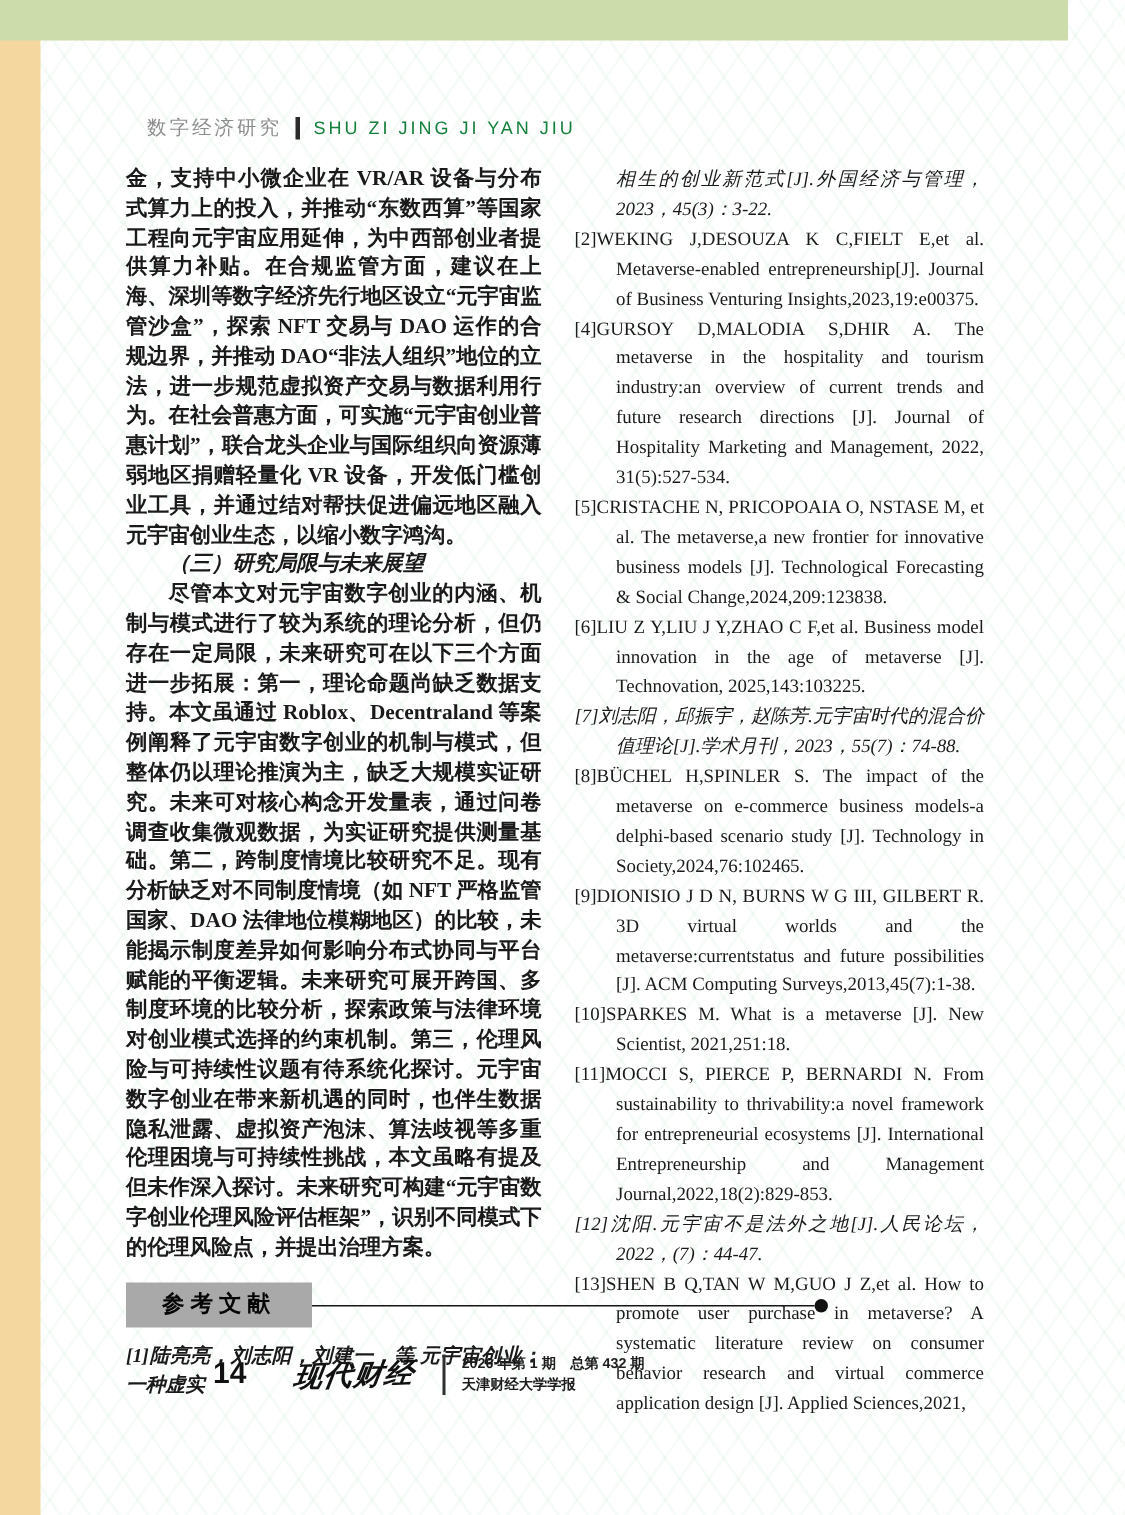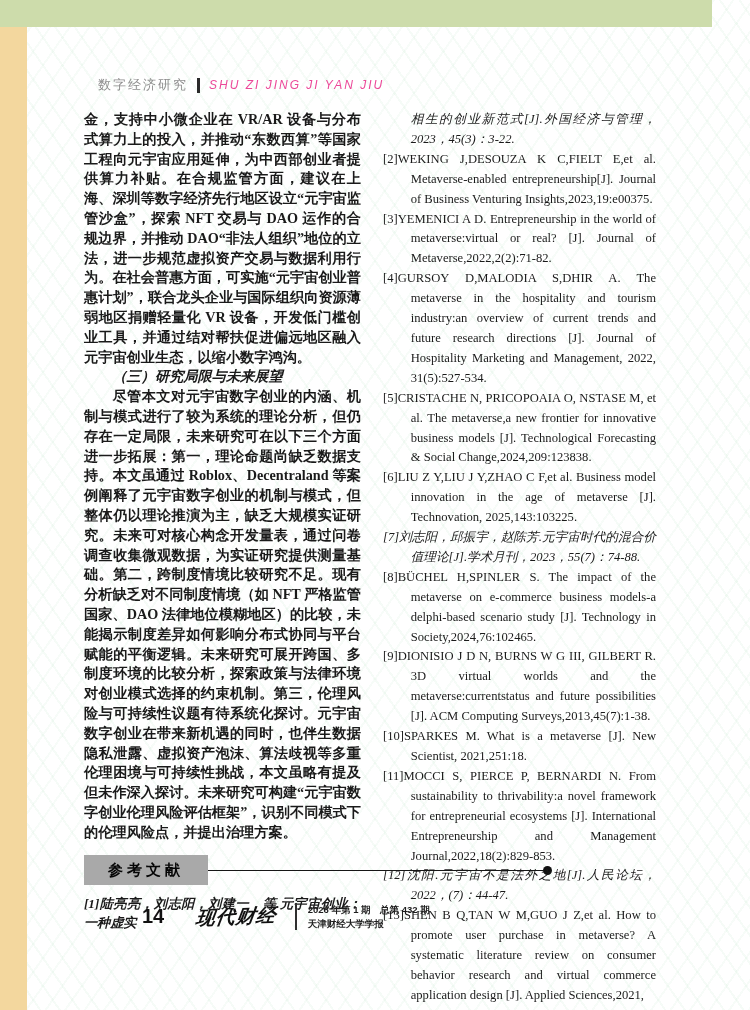--- a/index.html
+++ b/index.html
@@ -12,21 +12,21 @@
   
   .watermark{position:absolute;inset:0;z-index:0;pointer-events:none;
     background:
       repeating-linear-gradient(55deg, rgba(121,201,142,0.07) 0 2px, transparent 2px 16px),
       repeating-linear-gradient(-55deg, rgba(121,201,142,0.06) 0 2px, transparent 2px 16px);}
   
   .running-header{position:absolute;left:98px;top:76px;display:flex;align-items:center;gap:9px;
     font-family:"Liberation Sans","DejaVu Sans",sans-serif;z-index:3;}
   .hdr-cn{font-size:13px;color:#8d8d8d;letter-spacing:2px;}
   .hdr-divider{width:3px;height:15px;background:#2a2a2a;}
-  .hdr-py{font-size:12px;color:#ec4899;letter-spacing:2px;font-style:italic;}
+  .hdr-py{font-size:12px;color:#15803d;letter-spacing:2px;}
   
   .columns{position:absolute;left:84px;top:110px;width:572px;display:flex;gap:22px;z-index:3;}
   .col-left{width:277px;font-size:14.2px;line-height:19.8px;text-align:justify;font-weight:600;}
   .col-left p{margin:0;}
   .subheading{margin:0;font-size:14.2px;font-weight:600;font-style:italic;text-indent:2em;}
   .indent{text-indent:2em;}
   
   .ref-heading-row{display:flex;align-items:center;width:468px;margin:13px 0 9px 0;}
   .ref-heading-box{background:#a9a9a9;color:#050505;font-family:"Liberation Sans","DejaVu Sans",sans-serif;
     font-weight:bold;font-size:15px;letter-spacing:4px;padding:5px 0;width:124px;text-align:center;flex:0 0 auto;}
@@ -74,21 +74,20 @@
         <div class="ref-heading-line"></div>
         <div class="ref-heading-dot"></div>
       </div>
 
       <p class="ref-first">[1]陆亮亮，刘志阳，刘建一，等.元宇宙创业：一种虚实</p>
     </section>
 
     <section class="col-right">
       <div class="ref-item zh cont">相生的创业新范式[J].外国经济与管理，2023，45(3)：3-22.</div>
       <div class="ref-item en">[2]WEKING J,DESOUZA K C,FIELT E,et al. Metaverse-enabled entrepreneurship[J]. Journal of Business Venturing Insights,2023,19:e00375.</div>
-      <div class="ref-item en">[3]YEMENICI A D. Entrepreneurship in the world of metaverse:virtual or real? [J]. Journal of Metaverse,2022,2(2):71-82.</div>
       <div class="ref-item en">[4]GURSOY D,MALODIA S,DHIR A. The metaverse in the hospitality and tourism industry:an overview of current trends and future research directions [J]. Journal of Hospitality Marketing and Management, 2022, 31(5):527-534.</div>
       <div class="ref-item en">[5]CRISTACHE N, PRICOPOAIA O, NSTASE M, et al. The metaverse,a new frontier for innovative business models [J]. Technological Forecasting &amp; Social Change,2024,209:123838.</div>
       <div class="ref-item en">[6]LIU Z Y,LIU J Y,ZHAO C F,et al. Business model innovation in the age of metaverse [J]. Technovation, 2025,143:103225.</div>
       <div class="ref-item zh">[7]刘志阳，邱振宇，赵陈芳.元宇宙时代的混合价值理论[J].学术月刊，2023，55(7)：74-88.</div>
       <div class="ref-item en">[8]BÜCHEL H,SPINLER S. The impact of the metaverse on e-commerce business models-a delphi-based scenario study [J]. Technology in Society,2024,76:102465.</div>
       <div class="ref-item en">[9]DIONISIO J D N, BURNS W G III, GILBERT R. 3D virtual worlds and the metaverse:currentstatus and future possibilities [J]. ACM Computing Surveys,2013,45(7):1-38.</div>
       <div class="ref-item en">[10]SPARKES M. What is a metaverse [J]. New Scientist, 2021,251:18.</div>
       <div class="ref-item en">[11]MOCCI S, PIERCE P, BERNARDI N. From sustainability to thrivability:a novel framework for entrepreneurial ecosystems [J]. International Entrepreneurship and Management Journal,2022,18(2):829-853.</div>
       <div class="ref-item zh">[12]沈阳.元宇宙不是法外之地[J].人民论坛，2022，(7)：44-47.</div>
       <div class="ref-item en">[13]SHEN B Q,TAN W M,GUO J Z,et al. How to promote user purchase in metaverse? A systematic literature review on consumer behavior research and virtual commerce application design [J]. Applied Sciences,2021,</div>

